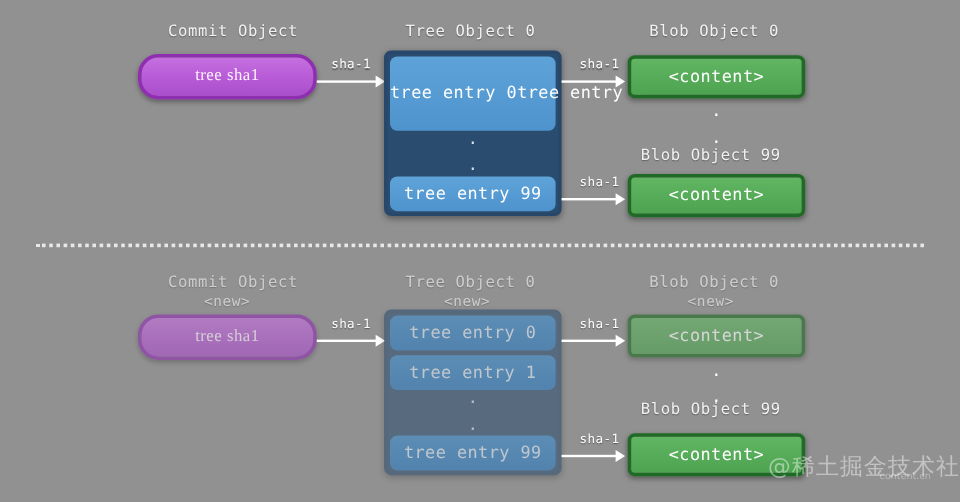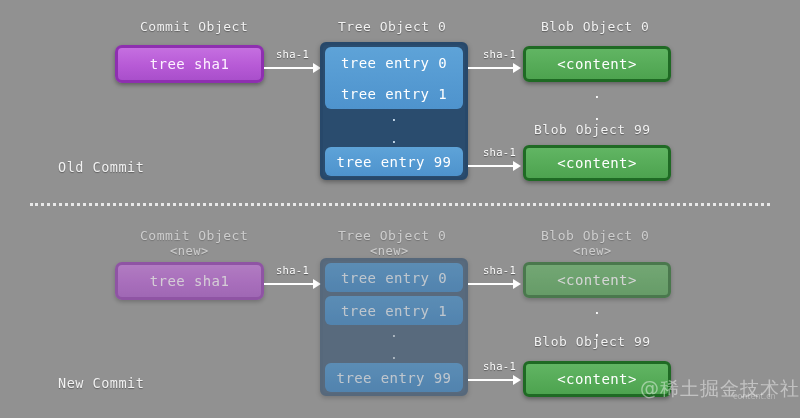--- a/index.html
+++ b/index.html
@@ -53,42 +53,42 @@
     display: flex;
     align-items: center;
     justify-content: center;
     color: #ffffff;
     font-size: 14px;
     letter-spacing: 0.4px;
     white-space: nowrap;
   }
 
   .commit-box {
-    border-radius: 7px;
+    border-radius: 17px;
     background: linear-gradient(180deg,#c56fe0 0%,#b75ad6 55%,#a94fcb 100%);
     border: 3px solid #8e2fb0;
     box-shadow: 0 2px 4px rgba(0,0,0,0.35);
     color: #fdf2ff;
+    font-family: Liberation Serif, serif;
   }
 
   .tree-panel {
     position: absolute;
     box-sizing: border-box;
     border-radius: 6px;
     background: #2a4c6e;
     border: 3px solid #27486a;
     box-shadow: 0 2px 5px rgba(0,0,0,0.35);
   }
   .tree-group {
     position: absolute;
     box-sizing: border-box;
     border-radius: 6px;
     background: linear-gradient(180deg,#5ea3d8 0%,#4e93cd 100%);
     display: flex;
-    flex-direction: column;
   }
   .tree-cell {
     flex: 1 1 auto;
     display: flex;
     align-items: center;
     justify-content: center;
     color: #ffffff;
     font-size: 14px;
     letter-spacing: 0.4px;
     white-space: nowrap;
@@ -158,21 +158,20 @@
 </head>
 <body>
 
 <div id="canvas">
 
   <div class="hdr" style="left:140px; top:19px;">Commit Object</div>
   <div class="hdr" style="left:338px; top:19px;">Tree Object 0</div>
   <div class="hdr" style="left:541px; top:19px;">Blob Object 0</div>
   <div class="hdr" style="left:534px; top:122px;">Blob Object 99</div>
 
-  <div class="side-label" style="left:58px; top:159px;">Old Commit</div>
 
   <div class="box commit-box" style="left:115px; top:45px; width:149px; height:38px;">
     <span>tree sha1</span>
   </div>
 
   <div class="arrow-label" style="left:276px; top:48px;">sha-1</div>
   <div class="arrow-line" style="left:264px; top:67px; width:50px;"></div>
   <div class="arrow-head" style="left:313px; top:63px;"></div>
 
   <div class="tree-panel" style="left:320px; top:42px; width:148px; height:138px;">
@@ -216,21 +215,20 @@
   <div class="hdr sub dim" style="left:170px; top:244px;">&lt;new&gt;</div>
 
   <div class="hdr dim" style="left:338px; top:228px;">Tree Object 0</div>
   <div class="hdr sub dim" style="left:370px; top:244px;">&lt;new&gt;</div>
 
   <div class="hdr dim" style="left:541px; top:228px;">Blob Object 0</div>
   <div class="hdr sub dim" style="left:573px; top:244px;">&lt;new&gt;</div>
 
   <div class="hdr" style="left:534px; top:334px;">Blob Object 99</div>
 
-  <div class="side-label" style="left:58px; top:375px;">New Commit</div>
 
   <div class="box commit-box dim" style="left:115px; top:262px; width:149px; height:38px;">
     <span>tree sha1</span>
   </div>
 
   <div class="arrow-label" style="left:276px; top:264px;">sha-1</div>
   <div class="arrow-line" style="left:264px; top:283px; width:50px;"></div>
   <div class="arrow-head" style="left:313px; top:279px;"></div>
 
   <div class="tree-panel dim-strong" style="left:320px; top:258px; width:148px; height:138px;">

